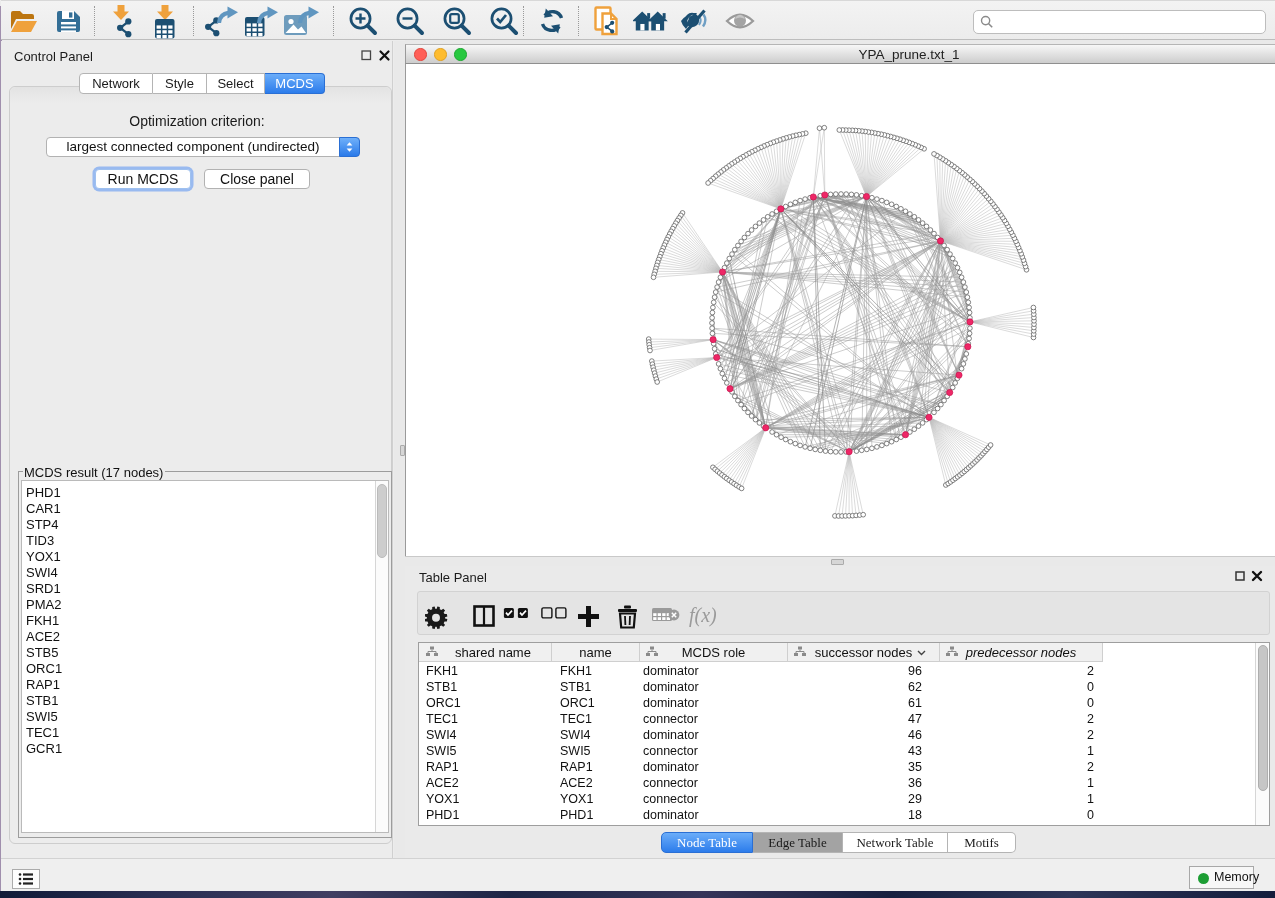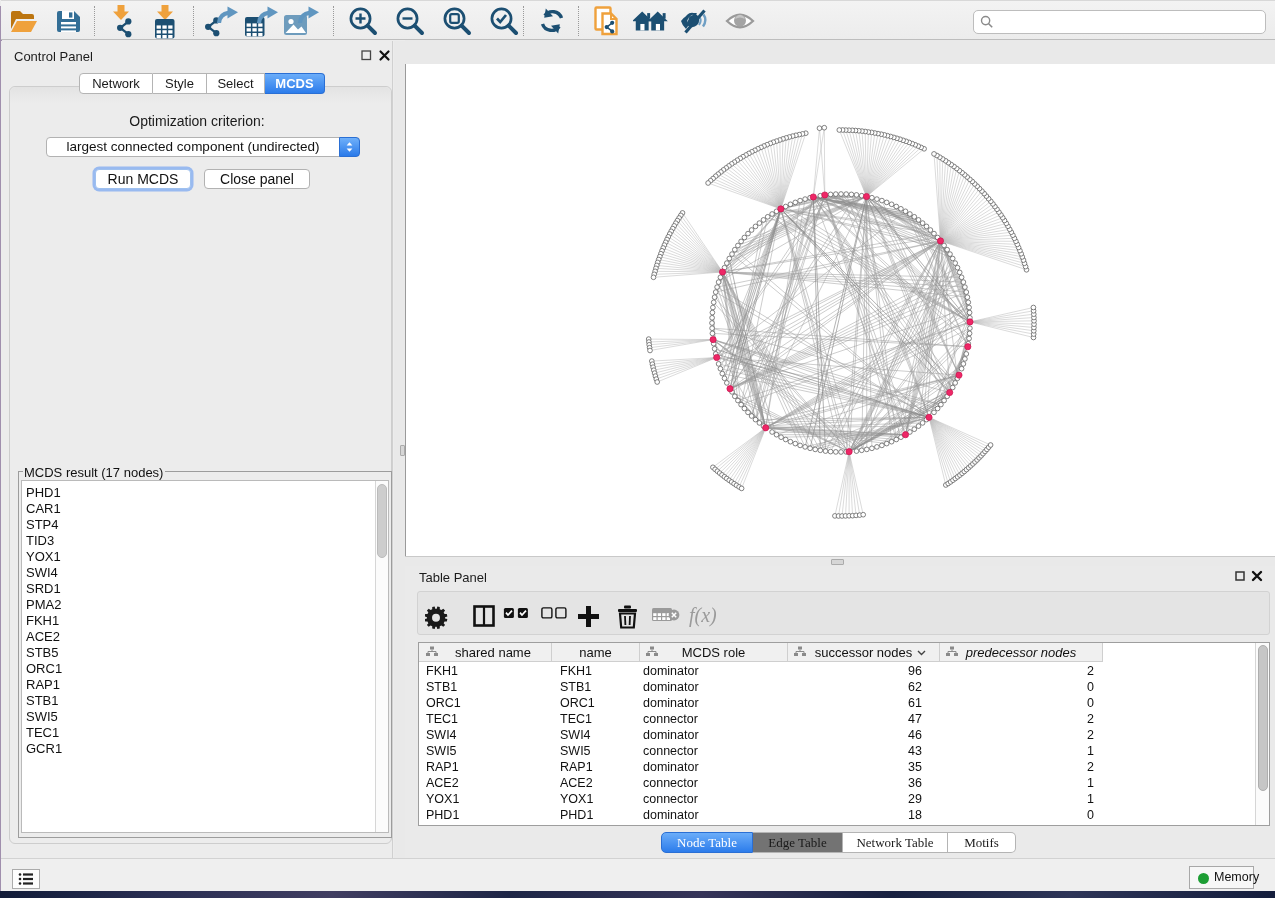--- a/index.html
+++ b/index.html
@@ -189,21 +189,21 @@
       <path d="M2.5 2.5 L10.5 10.5 M10.5 2.5 L2.5 10.5" stroke="#111" stroke-width="2.2" stroke-linecap="round"></path>
     </svg>
 
   <div class="abs" style="left:8px;top:45px;width:383px;height:758px;background:#ececec;border:1px solid #cdcdcd;border-radius:6px;"></div>
   <div class="abs" style="left:9px;top:46px;width:381px;height:16px;background:linear-gradient(#e3e3e3,#ececec);border-radius:6px 6px 0 0;"></div>
 
   <div class="abs" style="left:78px;top:32px;height:21px;display:flex;font-size:13px;">
     <div style="width:74px;background:#fff;border:1px solid #b4b4b4;border-radius:4px 0 0 4px;display:flex;align-items:center;justify-content:center;color:#1a1a1a;">Network</div>
     <div style="width:54px;background:#fff;border:1px solid #b4b4b4;border-left:none;display:flex;align-items:center;justify-content:center;color:#1a1a1a;">Style</div>
     <div style="width:58px;background:#fff;border:1px solid #b4b4b4;border-left:none;display:flex;align-items:center;justify-content:center;color:#1a1a1a;">Select</div>
-    <div style="width:60px;background:linear-gradient(#6badf9,#2c7ceb);border:1px solid #2a6fd4;border-left:none;border-radius:0 4px 4px 0;display:flex;align-items:center;justify-content:center;color:#fff;font-weight:bold;">MCDS</div>
+    <div style="width:60px;background:linear-gradient(#6badf9,#2c7ceb);border:1px solid #2a6fd4;border-left:none;border-radius:0 4px 4px 0;display:flex;align-items:center;justify-content:center;color:#fff;">MCDS</div>
   </div>
 
   <div class="abs" style="left:0;top:72px;width:392px;text-align:center;font-size:14px;color:#1a1a1a;">Optimization criterion:</div>
 
   <div class="abs" style="left:45px;top:96px;width:314px;height:20px;background:#fff;border:1px solid #b2b2b2;border-radius:4px;">
     <div class="abs" style="left:0;top:0;width:292px;height:18px;font-size:13.5px;color:#111;text-align:center;line-height:18px;">largest connected component (undirected)</div>
     <div class="abs" style="right:-1px;top:-1px;width:21px;height:20px;background:linear-gradient(#6fb0fa,#2a7ae9);border-radius:0 4px 4px 0;border:1px solid #2a6fd4;">
       <svg width="19" height="18" viewBox="0 0 19 18">
           <path d="M6.6 7.4 L9.5 4.2 L12.4 7.4 Z" fill="#fff"></path>
           <path d="M6.6 10.6 L9.5 13.8 L12.4 10.6 Z" fill="#fff"></path>
@@ -223,20 +223,26 @@
     </div>
   </div>
 </div>
 
 <div class="abs" style="left:394px;top:41px;width:11px;height:817px;background:#e9e9e9;">
   <div class="abs" style="left:6px;top:404px;width:5px;height:11px;background:#d6d6d6;border:1px solid #ababab;border-radius:1px;"></div>
 </div>
 
 <div id="netwin" class="abs" style="left:405px;top:40px;width:870px;height:516px;background:#e9e9e9;">
 
+  <div class="abs" style="left:0;top:4px;width:870px;height:20px;background:linear-gradient(#f7f7f7,#cdcdcd);border-top:1px solid #b5b5b5;border-left:1px solid #9a9a9a;border-bottom:1px solid #8f8f8f;">
+    <div style="position:absolute;left:8px;top:3px;width:12.5px;height:12.5px;border-radius:50%;background:#ff5f57;border:1px solid #e2463d;"></div>
+    <div style="position:absolute;left:28px;top:3px;width:12.5px;height:12.5px;border-radius:50%;background:#febc2e;border:1px solid #e0a123;"></div>
+    <div style="position:absolute;left:48px;top:3px;width:12.5px;height:12.5px;border-radius:50%;background:#28c840;border:1px solid #1ea832;"></div>
+    <div style="position:absolute;left:303px;top:0;width:400px;height:19px;text-align:center;line-height:19px;font-size:13.5px;color:#222;">YPA_prune.txt_1</div>
+  </div>
 
   <div id="canvas" class="abs" style="left:0;top:24px;width:870px;height:492px;background:#fff;border-left:1px solid #9a9a9a;">
     <svg width="870" height="492" viewBox="0 0 870 492" style="position:absolute;left:0;top:0">
 <path d="M374.8 144.9L399.8 69.2M374.8 144.9L396.5 69.9M374.8 144.9L393.2 70.6M374.8 144.9L389.9 71.3M374.8 144.9L386.7 72.1M374.8 144.9L383.4 73.0M374.8 144.9L380.2 73.9M374.8 144.9L377.0 74.9M374.8 144.9L373.8 76.0M374.8 144.9L370.6 77.1M374.8 144.9L367.4 78.2M374.8 144.9L364.3 79.4M374.8 144.9L361.1 80.7M374.8 144.9L358.0 82.0M374.8 144.9L355.0 83.4M374.8 144.9L351.9 84.8M374.8 144.9L348.9 86.3M374.8 144.9L345.9 87.8M374.8 144.9L342.9 89.4M374.8 144.9L340.0 91.0M374.8 144.9L337.0 92.7M374.8 144.9L334.2 94.4M374.8 144.9L331.3 96.2M374.8 144.9L328.5 98.1M374.8 144.9L325.7 99.9M374.8 144.9L322.9 101.9M374.8 144.9L320.2 103.9M374.8 144.9L317.5 105.9M374.8 144.9L314.9 108.0M374.8 144.9L312.2 110.1M374.8 144.9L309.7 112.2M374.8 144.9L307.1 114.5M374.8 144.9L304.6 116.7M374.8 144.9L302.1 119.0M460.5 132.5L518.1 84.8M460.5 132.5L515.1 83.4M460.5 132.5L512.2 82.1M460.5 132.5L509.2 80.8M460.5 132.5L506.2 79.6M460.5 132.5L503.2 78.4M460.5 132.5L500.1 77.3M460.5 132.5L497.1 76.3M460.5 132.5L494.0 75.2M460.5 132.5L490.9 74.3M460.5 132.5L487.8 73.4M460.5 132.5L484.7 72.5M460.5 132.5L481.5 71.7M460.5 132.5L478.4 70.9M460.5 132.5L475.2 70.2M460.5 132.5L472.0 69.6M460.5 132.5L468.8 69.0M460.5 132.5L465.6 68.4M460.5 132.5L462.4 68.0M460.5 132.5L459.2 67.5M460.5 132.5L456.0 67.1M460.5 132.5L452.8 66.8M460.5 132.5L449.5 66.5M460.5 132.5L446.3 66.3M460.5 132.5L443.0 66.2M460.5 132.5L439.8 66.1M460.5 132.5L436.6 66.0M460.5 132.5L433.3 66.0M534.5 176.9L620.5 205.8M534.5 176.9L619.6 202.6M534.5 176.9L618.5 199.3M534.5 176.9L617.5 196.1M534.5 176.9L616.3 192.9M534.5 176.9L615.2 189.8M534.5 176.9L613.9 186.6M534.5 176.9L612.6 183.5M534.5 176.9L611.3 180.4M534.5 176.9L609.9 177.3M534.5 176.9L608.4 174.3M534.5 176.9L606.9 171.2M534.5 176.9L605.3 168.2M534.5 176.9L603.7 165.3M534.5 176.9L602.0 162.3M534.5 176.9L600.3 159.4M534.5 176.9L598.5 156.5M534.5 176.9L596.7 153.7M534.5 176.9L594.9 150.9M534.5 176.9L592.9 148.1M534.5 176.9L591.0 145.3M534.5 176.9L588.9 142.6M534.5 176.9L586.9 139.9M534.5 176.9L584.8 137.3M534.5 176.9L582.6 134.7M534.5 176.9L580.4 132.1M534.5 176.9L578.2 129.6M534.5 176.9L575.9 127.1M534.5 176.9L573.5 124.6M534.5 176.9L571.2 122.2M534.5 176.9L568.7 119.9M534.5 176.9L566.3 117.5M534.5 176.9L563.8 115.3M534.5 176.9L561.2 113.0M534.5 176.9L558.7 110.8M534.5 176.9L556.1 108.7M534.5 176.9L553.4 106.6M534.5 176.9L550.7 104.5M534.5 176.9L548.0 102.5M534.5 176.9L545.2 100.6M534.5 176.9L542.4 98.7M534.5 176.9L539.6 96.8M534.5 176.9L536.7 95.0M534.5 176.9L533.8 93.2M534.5 176.9L530.9 91.5M534.5 176.9L528.0 89.9M564.0 257.9L627.5 273.5M564.0 257.9L627.7 270.1M564.0 257.9L627.8 266.8M564.0 257.9L627.9 263.5M564.0 257.9L628.0 260.2M564.0 257.9L628.0 256.8M564.0 257.9L627.9 253.5M564.0 257.9L627.8 250.2M564.0 257.9L627.6 246.8M564.0 257.9L627.4 243.5M316.5 208.0L276.5 148.9M316.5 208.0L274.8 151.4M316.5 208.0L273.1 154.0M316.5 208.0L271.4 156.6M316.5 208.0L269.8 159.2M316.5 208.0L268.2 161.9M316.5 208.0L266.7 164.6M316.5 208.0L265.2 167.3M316.5 208.0L263.7 170.0M316.5 208.0L262.3 172.8M316.5 208.0L261.0 175.5M316.5 208.0L259.7 178.3M316.5 208.0L258.4 181.1M316.5 208.0L257.2 184.0M316.5 208.0L256.0 186.8M316.5 208.0L254.9 189.7M316.5 208.0L253.8 192.6M316.5 208.0L252.7 195.5M316.5 208.0L251.7 198.4M316.5 208.0L250.8 201.4M316.5 208.0L249.9 204.3M316.5 208.0L249.1 207.3M316.5 208.0L248.2 210.3M316.5 208.0L247.5 213.3M307.1 275.6L242.7 275.1M307.1 275.6L242.9 278.0M307.1 275.6L243.2 280.8M307.1 275.6L243.6 283.7M307.1 275.6L244.0 286.5M310.7 293.5L245.8 297.1M310.7 293.5L246.4 300.2M310.7 293.5L247.1 303.2M310.7 293.5L247.8 306.2M310.7 293.5L248.6 309.1M310.7 293.5L249.4 312.1M310.7 293.5L250.3 315.1M310.7 293.5L251.2 318.0M359.7 363.8L306.9 403.3M359.7 363.8L309.1 405.3M359.7 363.8L311.4 407.2M359.7 363.8L313.7 409.1M359.7 363.8L316.0 410.9M359.7 363.8L318.4 412.8M359.7 363.8L320.7 414.5M359.7 363.8L323.2 416.3M359.7 363.8L325.6 418.0M359.7 363.8L328.1 419.7M359.7 363.8L330.5 421.3M359.7 363.8L333.1 422.9M359.7 363.8L335.6 424.4M443.1 387.7L428.9 451.9M443.1 387.7L432.5 452.0M443.1 387.7L436.0 452.0M443.1 387.7L439.5 451.9M443.1 387.7L443.1 451.8M443.1 387.7L446.6 451.7M443.1 387.7L450.1 451.4M443.1 387.7L453.7 451.1M443.1 387.7L457.2 450.7M523.0 353.3L539.8 421.0M523.0 353.3L542.2 419.5M523.0 353.3L544.6 417.9M523.0 353.3L547.0 416.2M523.0 353.3L549.3 414.5M523.0 353.3L551.6 412.8M523.0 353.3L553.9 411.1M523.0 353.3L556.1 409.3M523.0 353.3L558.3 407.5M523.0 353.3L560.5 405.6M523.0 353.3L562.7 403.7M523.0 353.3L564.8 401.8M523.0 353.3L566.9 399.9M523.0 353.3L569.0 397.9M523.0 353.3L571.1 395.9M523.0 353.3L573.1 393.8M523.0 353.3L575.1 391.8M523.0 353.3L577.0 389.7M523.0 353.3L579.0 387.5M523.0 353.3L580.9 385.4M523.0 353.3L582.7 383.2M523.0 353.3L584.6 381.0M407.3 133.0L413.5 64.2M418.8 131.0L413.5 64.2M418.8 131.0L418.3 63.7M407.3 133.0L418.3 63.7" stroke="#bdbdbd" stroke-width="0.55" fill="none"></path>
 <path d="M374.8 144.9L316.5 208.0M374.8 144.9L314.4 213.3M374.8 144.9L312.6 218.1M374.8 144.9L335.1 340.6M374.8 144.9L435.0 388.0M374.8 144.9L440.2 387.9M374.8 144.9L443.1 387.7M374.8 144.9L450.5 387.1M374.8 144.9L445.4 130.4M374.8 144.9L440.2 130.1M374.8 144.9L435.0 130.0M374.8 144.9L424.6 130.4M374.8 144.9L418.8 131.0M374.8 144.9L541.2 185.7M374.8 144.9L538.1 181.5M374.8 144.9L528.0 169.6M374.8 144.9L524.4 166.0M374.8 144.9L312.6 299.9M374.8 144.9L314.4 304.7M374.8 144.9L316.3 309.6M407.3 133.0L499.5 370.7M407.3 133.0L460.5 132.5M407.3 133.0L455.7 131.7M407.3 133.0L543.7 328.5M407.3 133.0L546.7 323.5M407.3 133.0L549.2 318.9M407.3 133.0L546.7 194.5M407.3 133.0L544.0 190.1M407.3 133.0L541.2 185.7M407.3 133.0L538.1 181.5M407.3 133.0L520.5 162.4M407.3 133.0L562.3 279.7M407.3 133.0L563.1 274.5M407.3 133.0L345.6 352.0M407.3 133.0L349.5 355.6M407.3 133.0L353.4 358.9M418.8 131.0L520.5 162.4M418.8 131.0L516.6 159.1M418.8 131.0L512.5 155.9M418.8 131.0L508.3 152.8M418.8 131.0L320.8 199.1M418.8 131.0L318.5 203.7M418.8 131.0L316.5 208.0M418.8 131.0L314.4 213.3M418.8 131.0L312.6 218.1M418.8 131.0L345.6 352.0M418.8 131.0L349.5 355.6M418.8 131.0L326.0 190.1M418.8 131.0L335.1 340.6M418.8 131.0L338.4 344.5M418.8 131.0L490.3 375.5M418.8 131.0L494.9 373.2M418.8 131.0L499.5 370.7M418.8 131.0L503.9 368.0M460.5 132.5L353.4 159.1M460.5 132.5L349.5 355.6M460.5 132.5L538.1 336.5M460.5 132.5L541.2 332.3M460.5 132.5L543.7 328.5M460.5 132.5L312.6 218.1M460.5 132.5L485.6 377.7M460.5 132.5L490.3 375.5M460.5 132.5L546.7 194.5M460.5 132.5L544.0 190.1M460.5 132.5L541.2 185.7M460.5 132.5L538.1 181.5M460.5 132.5L366.1 150.0M460.5 132.5L361.7 152.8M460.5 132.5L455.7 386.3M460.5 132.5L460.8 385.4M460.5 132.5L465.9 384.3M460.5 132.5L335.1 177.4M460.5 132.5L331.9 181.5M460.5 132.5L328.8 185.7M460.5 132.5L326.0 190.1M460.5 132.5L323.3 194.5M460.5 132.5L320.8 199.1M460.5 132.5L440.2 387.9M460.5 132.5L399.1 135.1M460.5 132.5L394.1 136.6M534.5 176.9L314.4 304.7M534.5 176.9L316.3 309.6M534.5 176.9L563.6 248.6M534.5 176.9L563.1 243.5M534.5 176.9L562.3 238.3M534.5 176.9L561.4 233.2M534.5 176.9L560.3 228.1M534.5 176.9L485.6 140.3M534.5 176.9L480.7 138.4M534.5 176.9L490.3 375.5M534.5 176.9L494.9 373.2M534.5 176.9L499.5 370.7M534.5 176.9L311.1 223.1M534.5 176.9L309.7 228.1M534.5 176.9L516.6 358.9M534.5 176.9L520.5 355.6M534.5 176.9L320.8 318.9M534.5 176.9L324.0 324.7M534.5 176.9L326.0 327.9M534.5 176.9L424.6 130.4M534.5 176.9L418.8 131.0M534.5 176.9L414.3 131.7M534.5 176.9L309.7 289.9M534.5 176.9L310.7 293.5M534.5 176.9L312.6 299.9M534.5 176.9L414.3 386.3M534.5 176.9L419.5 387.1M534.5 176.9L424.6 387.6M534.5 176.9L512.5 362.1M534.5 176.9L564.0 257.9M534.5 176.9L563.9 253.8M534.5 176.9L543.7 328.5M534.5 176.9L455.7 131.7M534.5 176.9L450.5 130.9M534.5 176.9L450.5 387.1M534.5 176.9L455.7 386.3M534.5 176.9L551.5 314.3M564.0 257.9L553.7 208.4M564.0 257.9L551.5 203.7M564.0 257.9L512.5 155.9M564.0 257.9L508.3 152.8M564.0 257.9L503.9 150.0M564.0 257.9L379.7 142.5M564.0 257.9L374.8 144.9M564.0 257.9L370.5 147.3M564.0 257.9L366.1 150.0M564.0 257.9L361.7 152.8M564.0 257.9L331.9 336.5M564.0 257.9L335.1 340.6M564.0 257.9L549.2 318.9M564.0 257.9L551.5 314.3M564.0 257.9L435.0 130.0M564.0 257.9L429.8 130.1M564.0 257.9L424.6 130.4M564.0 257.9L418.8 131.0M564.0 257.9L555.6 213.3M561.8 282.7L523.0 353.3M561.8 282.7L528.0 348.4M561.8 282.7L503.9 150.0M561.8 282.7L499.5 147.3M561.8 282.7L306.1 264.2M561.8 282.7L306.4 269.4M561.8 282.7L531.6 344.5M561.8 282.7L534.9 340.6M553.0 311.1L475.9 136.6M553.0 311.1L470.9 135.1M553.0 311.1L465.9 133.7M553.0 311.1L353.4 358.9M553.0 311.1L357.5 362.1M553.0 311.1L359.7 363.8M553.0 311.1L370.5 370.7M553.0 311.1L310.7 293.5M543.7 328.5L306.1 264.2M543.7 328.5L404.1 384.3M543.7 328.5L366.1 150.0M543.7 328.5L470.9 382.9M543.7 328.5L475.9 381.4M543.7 328.5L480.7 379.6M543.7 328.5L562.3 279.7M543.7 328.5L563.1 274.5M543.7 328.5L563.6 269.4M523.0 353.3L563.9 253.8M523.0 353.3L563.6 248.6M523.0 353.3L311.1 223.1M523.0 353.3L309.7 228.1M523.0 353.3L399.1 382.9M523.0 353.3L404.1 384.3M523.0 353.3L409.2 385.4M523.0 353.3L414.3 386.3M523.0 353.3L445.4 130.4M523.0 353.3L440.2 130.1M523.0 353.3L435.0 130.0M523.0 353.3L310.7 293.5M523.0 353.3L312.6 299.9M523.0 353.3L314.4 304.7M523.0 353.3L316.3 309.6M523.0 353.3L349.5 355.6M523.0 353.3L353.4 358.9M523.0 353.3L357.5 362.1M523.0 353.3L328.8 185.7M523.0 353.3L326.0 190.1M499.5 370.7L549.2 199.1M499.5 370.7L546.7 194.5M499.5 370.7L544.0 190.1M499.5 370.7L541.2 185.7M499.5 370.7L538.1 181.5M499.5 370.7L370.5 370.7M499.5 370.7L375.1 373.2M499.5 370.7L357.5 362.1M499.5 370.7L359.7 363.8M499.5 370.7L366.1 368.0M443.1 387.7L546.7 194.5M443.1 387.7L544.0 190.1M443.1 387.7L541.2 185.7M443.1 387.7L553.0 311.1M443.1 387.7L555.6 304.7M443.1 387.7L557.4 299.9M443.1 387.7L562.3 238.3M443.1 387.7L561.4 233.2M443.1 387.7L326.0 327.9M443.1 387.7L328.8 332.3M443.1 387.7L331.9 336.5M443.1 387.7L460.5 132.5M443.1 387.7L551.5 203.7M443.1 387.7L549.2 199.1M443.1 387.7L308.6 233.2M443.1 387.7L307.7 238.3M443.1 387.7L563.1 274.5M443.1 387.7L563.6 269.4M443.1 387.7L563.9 264.2M359.7 363.8L563.9 264.2M359.7 363.8L564.0 257.9M359.7 363.8L563.9 253.8M359.7 363.8L563.6 248.6M359.7 363.8L563.1 243.5M359.7 363.8L562.3 238.3M359.7 363.8L320.8 199.1M359.7 363.8L318.5 203.7M359.7 363.8L316.5 208.0M359.7 363.8L314.4 213.3M359.7 363.8L312.6 218.1M359.7 363.8L311.1 223.1M359.7 363.8L309.7 228.1M359.7 363.8L480.7 379.6M359.7 363.8L485.6 377.7M359.7 363.8L490.3 375.5M359.7 363.8L494.9 373.2M359.7 363.8L499.5 370.7M359.7 363.8L399.1 135.1M359.7 363.8L394.1 136.6M359.7 363.8L512.5 362.1M359.7 363.8L516.6 358.9M359.7 363.8L324.0 324.7M359.7 363.8L326.0 327.9M359.7 363.8L328.8 332.3M359.7 363.8L331.9 336.5M324.0 324.7L455.7 131.7M324.0 324.7L450.5 130.9M324.0 324.7L361.7 152.8M324.0 324.7L357.5 155.9M324.0 324.7L560.3 228.1M324.0 324.7L558.9 223.1M324.0 324.7L557.4 218.1M324.0 324.7L555.6 213.3M324.0 324.7L553.7 208.4M324.0 324.7L551.5 203.7M324.0 324.7L563.1 243.5M310.7 293.5L424.6 130.4M310.7 293.5L418.8 131.0M310.7 293.5L306.9 243.5M310.7 293.5L306.4 248.6M310.7 293.5L306.1 253.8M310.7 293.5L534.9 340.6M310.7 293.5L499.5 147.3M307.1 275.6L528.0 348.4M307.1 275.6L531.6 344.5M307.1 275.6L534.9 340.6M307.1 275.6L520.5 355.6M307.1 275.6L353.4 358.9M307.1 275.6L443.1 387.7M307.1 275.6L450.5 387.1M307.1 275.6L455.7 386.3M307.1 275.6L460.8 385.4M316.5 208.0L349.5 355.6M316.5 208.0L353.4 358.9M316.5 208.0L357.5 362.1M316.5 208.0L359.7 363.8M316.5 208.0L366.1 368.0M316.5 208.0L370.5 370.7M316.5 208.0L558.9 223.1M316.5 208.0L557.4 218.1M316.5 208.0L555.6 213.3M316.5 208.0L561.4 233.2M316.5 208.0L560.3 228.1M316.5 208.0L328.8 332.3M316.5 208.0L331.9 336.5M316.5 208.0L335.1 340.6M316.5 208.0L394.1 381.4M316.5 208.0L399.1 382.9M316.5 208.0L404.1 384.3M316.5 208.0L409.2 385.4M316.5 208.0L414.3 386.3M316.5 208.0L419.5 387.1M316.5 208.0L531.6 173.5M316.5 208.0L528.0 169.6" stroke="#9a9a9a" stroke-width="0.5" fill="none"></path>
 <path d="M374.8 144.9L318.5 314.3M374.8 144.9L320.8 318.9M374.8 144.9L324.0 324.7M374.8 144.9L326.0 327.9M374.8 144.9L543.7 328.5M374.8 144.9L546.7 323.5M374.8 144.9L549.2 318.9M407.3 133.0L516.6 159.1M407.3 133.0L512.5 155.9M407.3 133.0L508.3 152.8M407.3 133.0L503.9 150.0M407.3 133.0L499.5 147.3M407.3 133.0L414.3 386.3M407.3 133.0L419.5 387.1M460.5 132.5L399.1 382.9M460.5 132.5L404.1 384.3M460.5 132.5L563.9 264.2M460.5 132.5L564.0 257.9M523.0 353.3L308.6 284.8M523.0 353.3L309.7 289.9M443.1 387.7L534.9 340.6M443.1 387.7L538.1 336.5M443.1 387.7L541.2 332.3M443.1 387.7L543.7 328.5M443.1 387.7L546.7 323.5M359.7 363.8L323.3 194.5" stroke="#8a8a8a" stroke-width="0.65" fill="none"></path>
 <g fill="#fff" stroke="#5a5a5a" stroke-width="0.75">
 <circle cx="563.9" cy="253.8" r="2.35"></circle>
 <circle cx="563.6" cy="248.6" r="2.35"></circle>
 <circle cx="563.1" cy="243.5" r="2.35"></circle>
@@ -797,21 +803,21 @@
         </div>
 </div>
 
     <div class="abs" style="right:0;top:0;width:14px;height:182px;background:#fbfbfb;border-left:1px solid #d6d6d6;">
       <div style="position:absolute;left:1.5px;top:2px;width:10px;height:146px;background:#c6c6c6;border:1px solid #aeaeae;border-radius:5px;"></div>
     </div>
   </div>
 
   <div class="abs" style="left:256px;top:266px;height:21px;display:flex;font-size:13px;font-family:Liberation Serif, serif;">
     <div style="width:92px;background:linear-gradient(#6badf9,#2c7ceb);border:1px solid #2a6fd4;border-radius:5px 0 0 5px;display:flex;align-items:center;justify-content:center;color:#fff;">Node Table</div>
-    <div style="width:90px;background:#737373;border:1px solid #b4b4b4;border-left:none;display:flex;align-items:center;justify-content:center;color:#1a1a1a;">Edge Table</div>
+    <div style="width:90px;background:#a3a3a3;border:1px solid #b4b4b4;border-left:none;display:flex;align-items:center;justify-content:center;color:#1a1a1a;">Edge Table</div>
     <div style="width:105px;background:#fff;border:1px solid #b4b4b4;border-left:none;display:flex;align-items:center;justify-content:center;color:#1a1a1a;">Network Table</div>
     <div style="width:68px;background:#fff;border:1px solid #b4b4b4;border-left:none;border-radius:0 5px 5px 0;display:flex;align-items:center;justify-content:center;color:#1a1a1a;">Motifs</div>
   </div>
 </div>
 
 <div id="statusbar" class="abs" style="left:1px;top:858px;width:1274px;height:33px;background:#efefef;border-top:1px solid #d2d2d2;">
   <div class="abs" style="left:11px;top:10px;width:28px;height:20px;background:#fdfdfd;border:1px solid #ababab;">
     <svg width="26" height="18" viewBox="0 0 26 18">
         <g fill="#222">
           <circle cx="7" cy="4.5" r="1.3"></circle>

